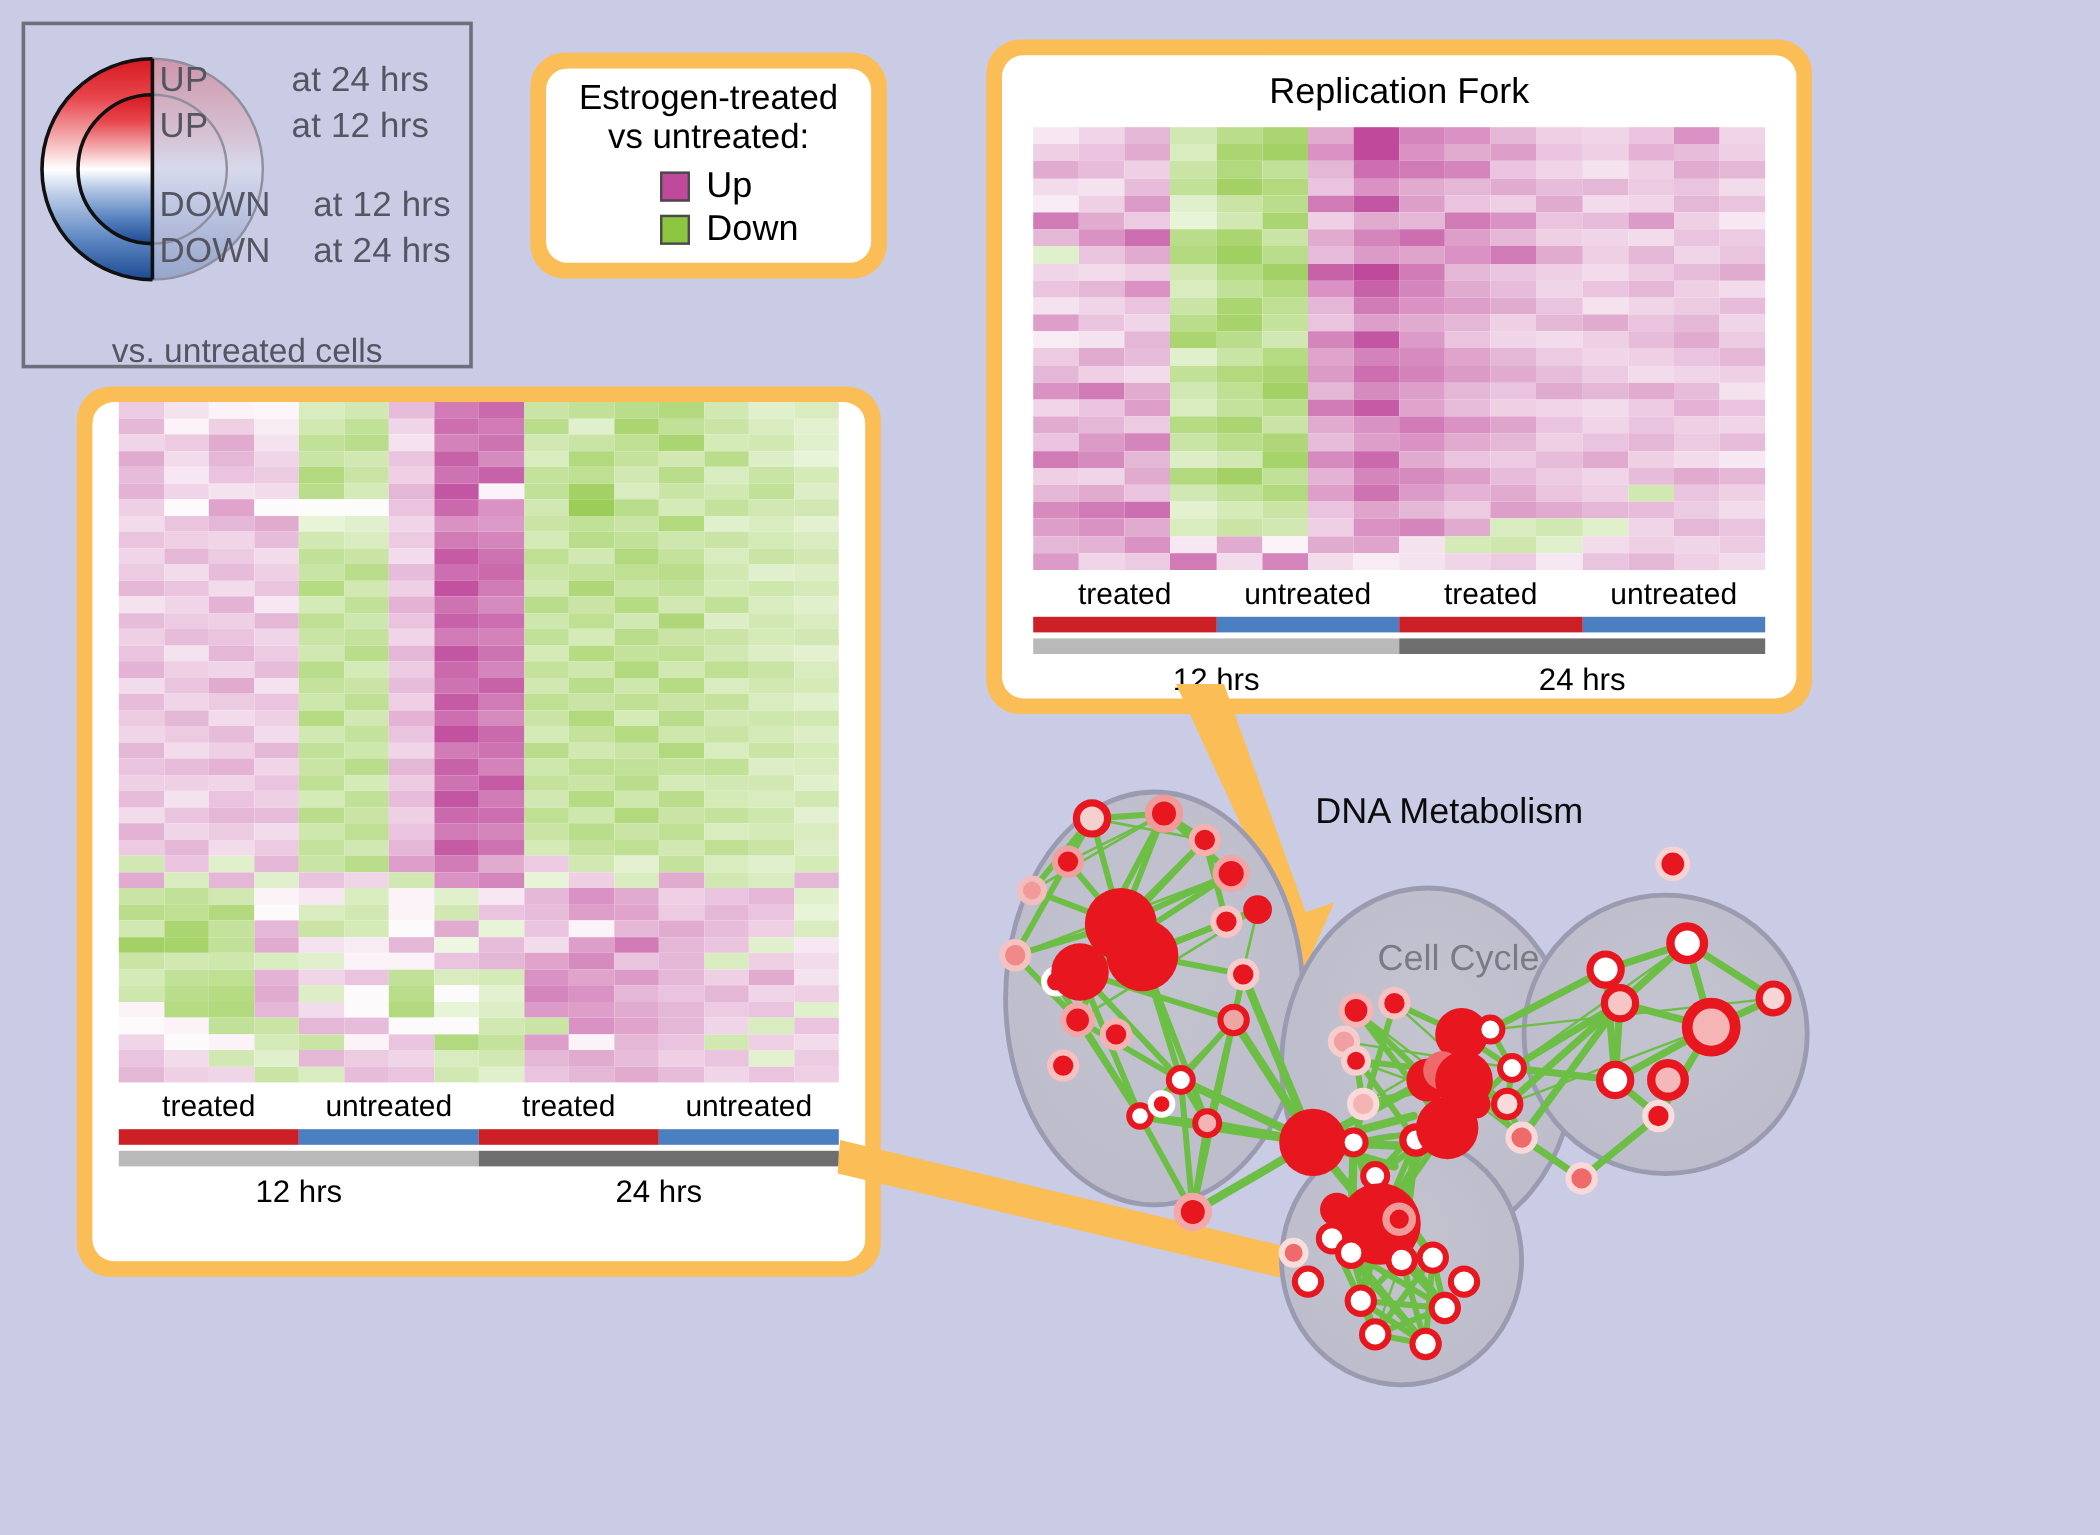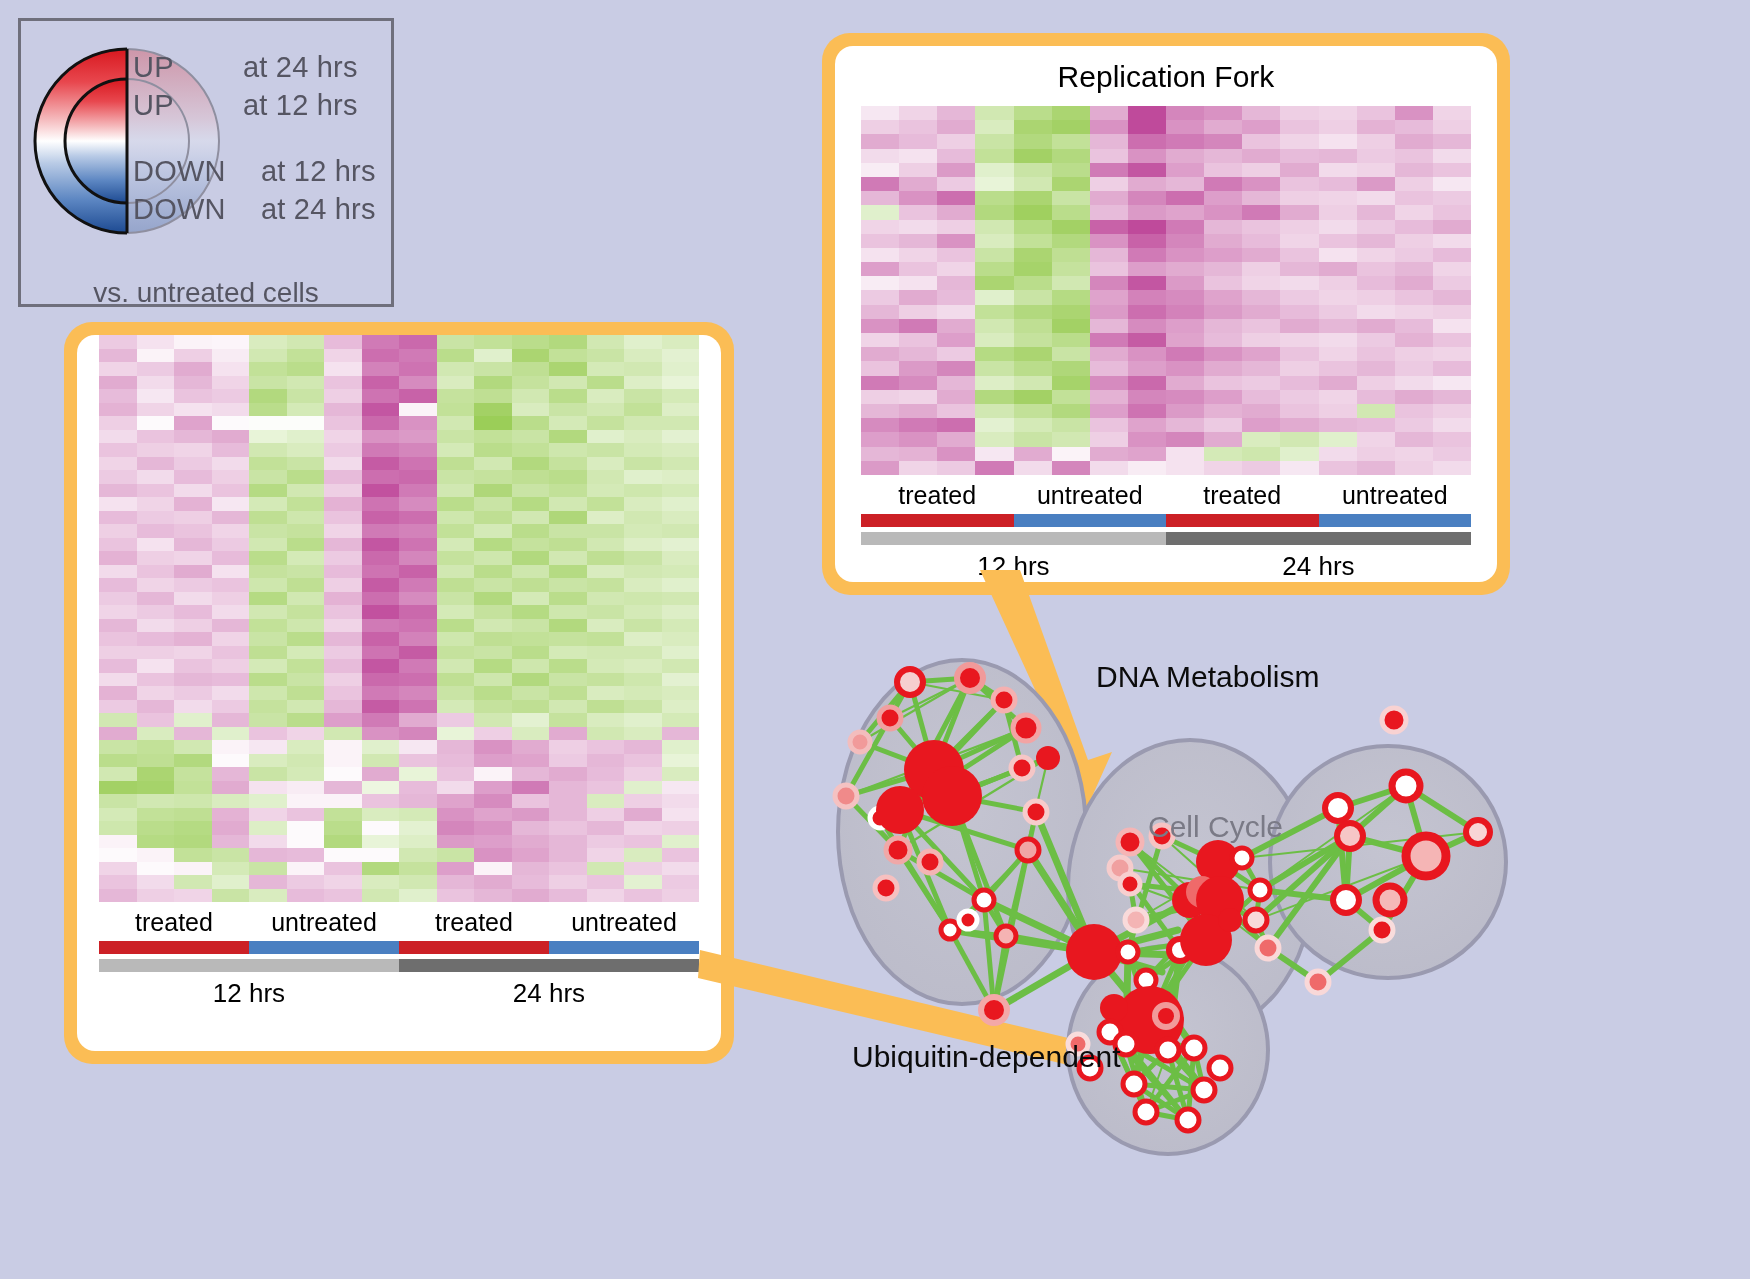--- a/index.html
+++ b/index.html
@@ -47,21 +47,21 @@
   .bar.dgrey{background:#6e6e6e;}
   .barrow{display:grid;grid-template-columns:repeat(4,1fr);}
   .barrow2{display:grid;grid-template-columns:repeat(2,1fr);margin-top:5px;}
   .timerow{display:grid;grid-template-columns:repeat(2,1fr);}
   .time-lab{font-size:26px;color:#000;text-align:center;padding-top:6px;}
 
   
   #network{position:absolute;left:790px;top:600px;width:960px;height:679px;}
   .net-label{position:absolute;white-space:nowrap;line-height:1.12;}
   .net-label.dark{color:#0b0b0b;font-size:30px;}
-  .net-label.grey{color:#7a7a86;font-size:30px;margin-top:28px;}
+  .net-label.grey{color:#7a7a86;font-size:30px;}
 
   
   .arrow{position:absolute;}
 </style>
 </head>
 <body>
 
 <div class="fig">
 
   <div id="colorkey">
@@ -107,20 +107,38 @@
       <span class="ck-label" style="left:112px;top:134px;">DOWN</span>
       <span class="ck-label" style="left:240px;top:134px;">at 12 hrs</span>
 
       <span class="ck-label" style="left:112px;top:172px;">DOWN</span>
       <span class="ck-label" style="left:240px;top:172px;">at 24 hrs</span>
 
       <div class="ck-foot" style="top:255px;">vs. untreated cells</div>
     </div>
   </div>
 
+  <div class="panel" id="legendbox">
+    <div class="panel-inner">
+      <div class="lg-title">
+        <div>Estrogen-treated</div>
+        <div>vs untreated:</div>
+      </div>
+      <div class="lg-rows">
+        <div class="lg-row">
+          <span class="lg-sw" id="sw-up" style="background: rgb(191, 74, 155);"></span>
+          <span class="lg-txt">Up</span>
+        </div>
+        <div class="lg-row">
+          <span class="lg-sw" id="sw-down" style="background: rgb(140, 198, 62);"></span>
+          <span class="lg-txt">Down</span>
+        </div>
+      </div>
+    </div>
+  </div>
 
   <div class="panel" id="panel-rf">
     <div class="panel-inner" style="padding:0 26px 14px;">
       <div class="hm-title">Replication Fork</div>
       <div class="hm-grid" id="grid-rf" style="grid-template-columns: repeat(16, 1fr); grid-auto-rows: 14.2px;">
           <div class="hm-cell" style="background: rgb(246, 231, 242);"></div>
           <div class="hm-cell" style="background: rgb(240, 212, 231);"></div>
           <div class="hm-cell" style="background: rgb(229, 183, 215);"></div>
           <div class="hm-cell" style="background: rgb(209, 232, 178);"></div>
           <div class="hm-cell" style="background: rgb(186, 221, 139);"></div>
@@ -1533,17 +1551,16 @@
         <circle cx="300" cy="468" r="11" fill="#ffffff" stroke="#e8171f" stroke-width="5"></circle>
         <circle cx="430" cy="468" r="11" fill="#ffffff" stroke="#e8171f" stroke-width="5"></circle>
         <circle cx="288" cy="444" r="10" fill="#ef6a6a" stroke="#f9dcdc" stroke-width="5"></circle>
         <circle cx="376" cy="416" r="11" fill="#e8171f" stroke="#f19a9a" stroke-width="6"></circle>
       </g>
     </svg>
 
     <div class="net-label dark" style="left:306px;top:60px;">DNA Metabolism</div>
     <div class="net-label grey" style="left:358px;top:182px;">Cell Cycle</div>
     <div class="net-label dark" style="left:62px;top:440px;">
-      <div>Ubiquitin-dependent</div>
     </div>
   </div>
 
 </div>
 
 </body></html>

